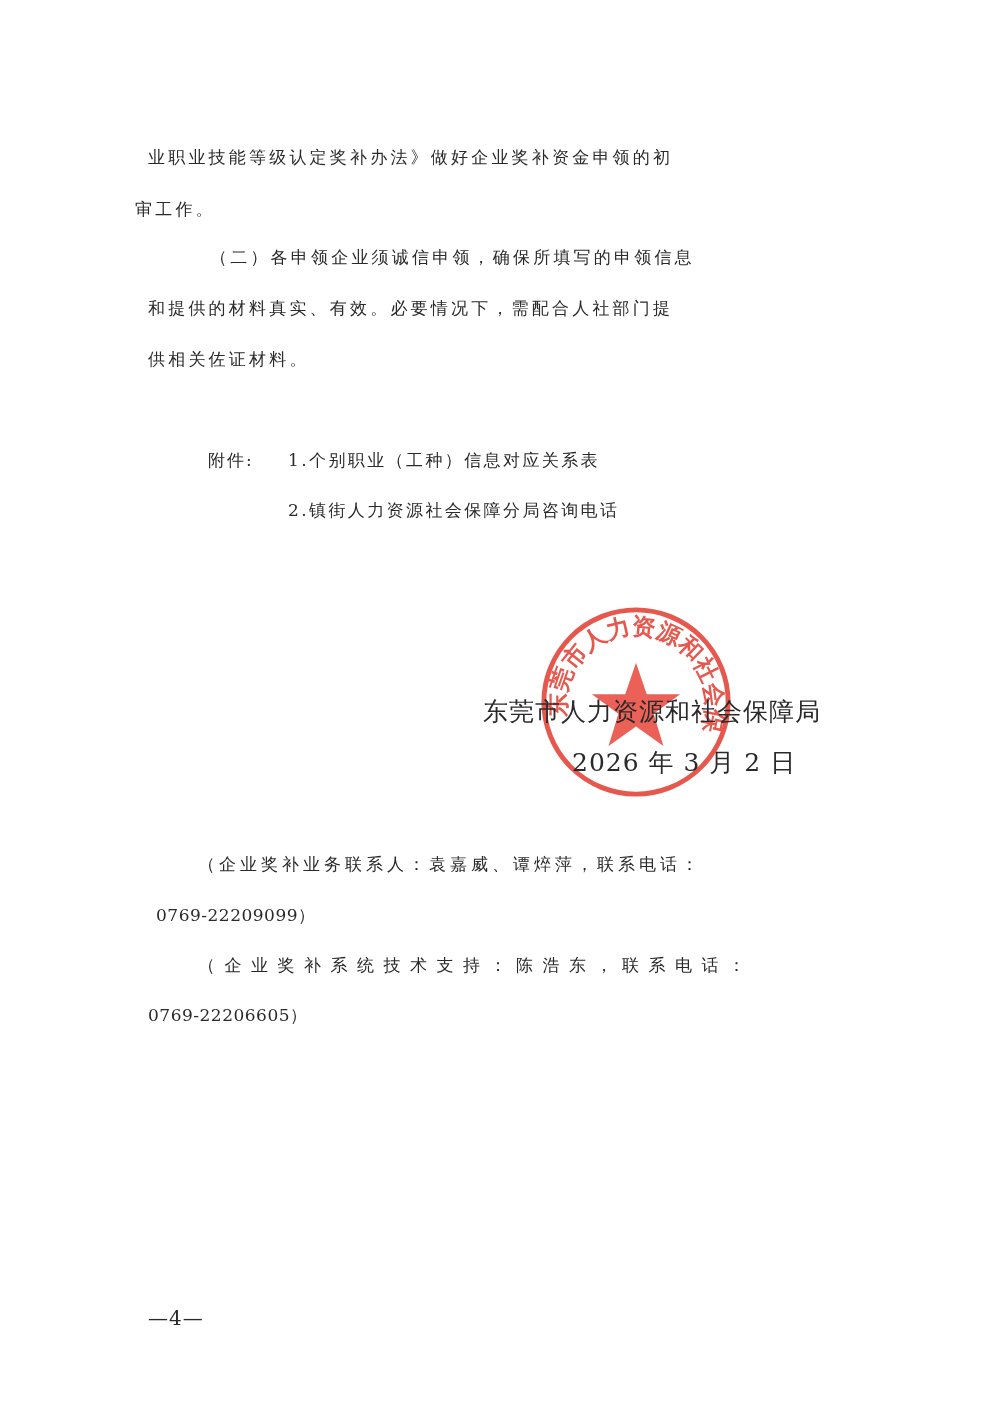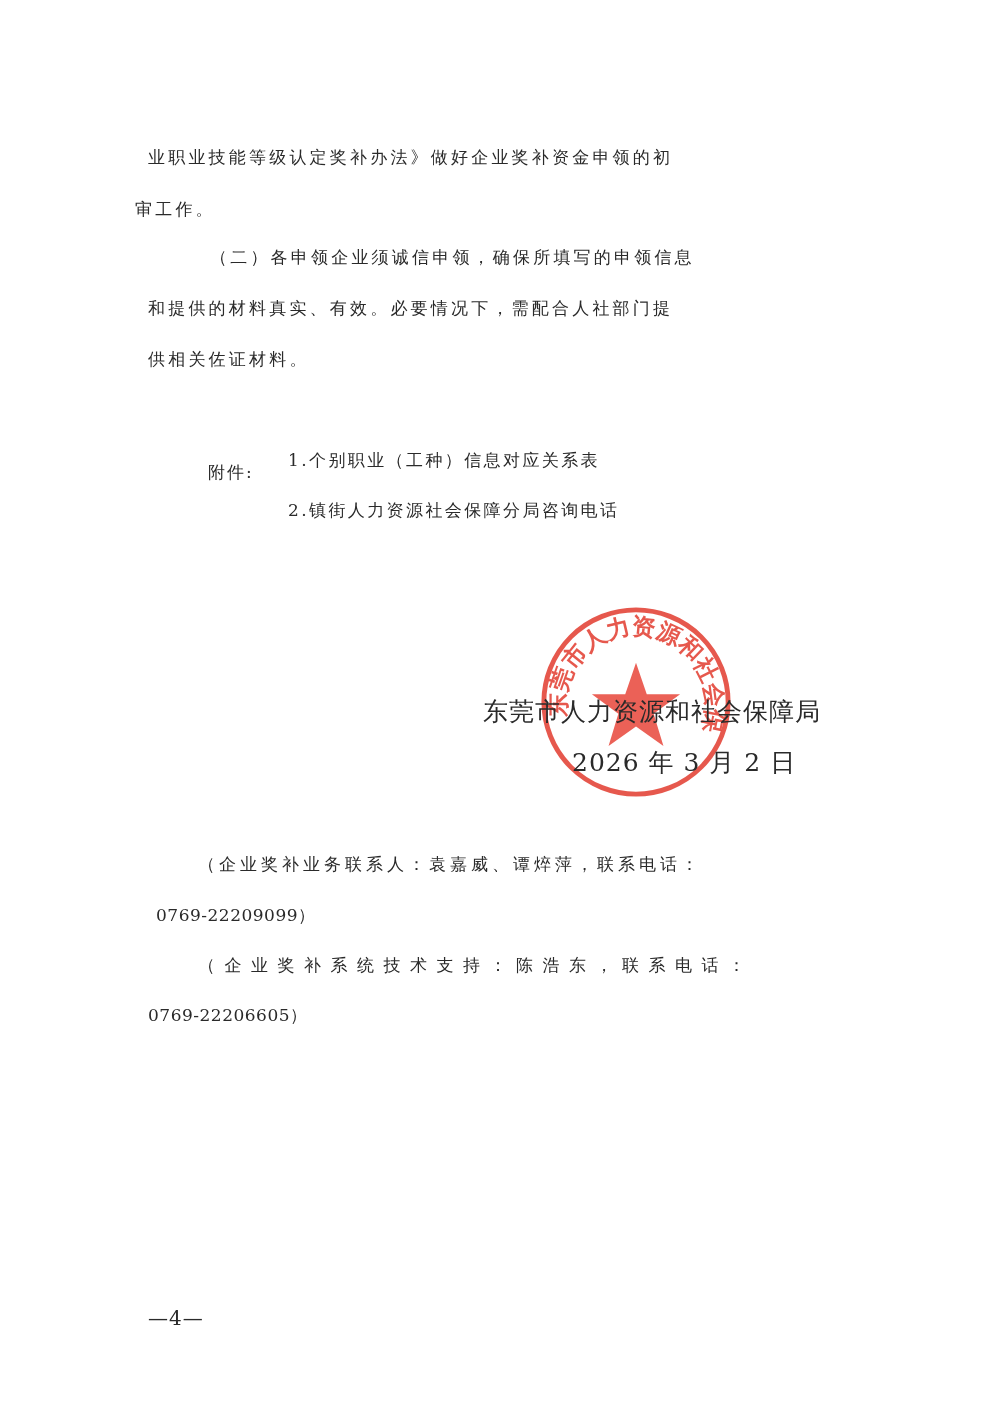--- a/index.html
+++ b/index.html
@@ -23,21 +23,21 @@
 
 <div>
 
   <div class="line" style="left:148px; top:142px;">业职业技能等级认定奖补办法》做好企业奖补资金申领的初</div>
   <div class="line" style="left:135px; top:194px;">审工作。</div>
 
   <div class="line" style="left:198px; top:242px;margin-left:12px;">（二）各申领企业须诚信申领，确保所填写的申领信息</div>
   <div class="line" style="left:148px; top:293px;">和提供的材料真实、有效。必要情况下，需配合人社部门提</div>
   <div class="line" style="left:148px; top:344px;">供相关佐证材料。</div>
 
-  <div class="line" style="left:208px; top:445px; letter-spacing:2px;margin-top:12px;">附件:</div>
+  <div class="line" style="left:208px; top:445px; letter-spacing:2px;">附件:</div>
   <div class="line" style="left:288px; top:445px; letter-spacing:2.4px;">1.个别职业（工种）信息对应关系表</div>
   <div class="line" style="left:288px; top:495px; letter-spacing:2.4px;">2.镇街人力资源社会保障分局咨询电话</div>
 
   <svg class="seal" viewBox="0 0 200 200">
     <defs>
       <path id="sealArc" d="M 30 120 A 72 72 0 1 1 170 120"></path>
     </defs>
     <circle cx="100" cy="100" r="94" fill="none" stroke="#e23b2e" stroke-width="5" opacity="0.85"></circle>
     <polygon points="100,60 111,92 145,92 118,112 128,145 100,125 72,145 82,112 55,92 89,92" fill="#e8453a" opacity="0.85"></polygon>
     <text font-size="24" fill="#e23b2e" opacity="0.85" font-family="DejaVu Sans, sans-serif" font-weight="bold">

